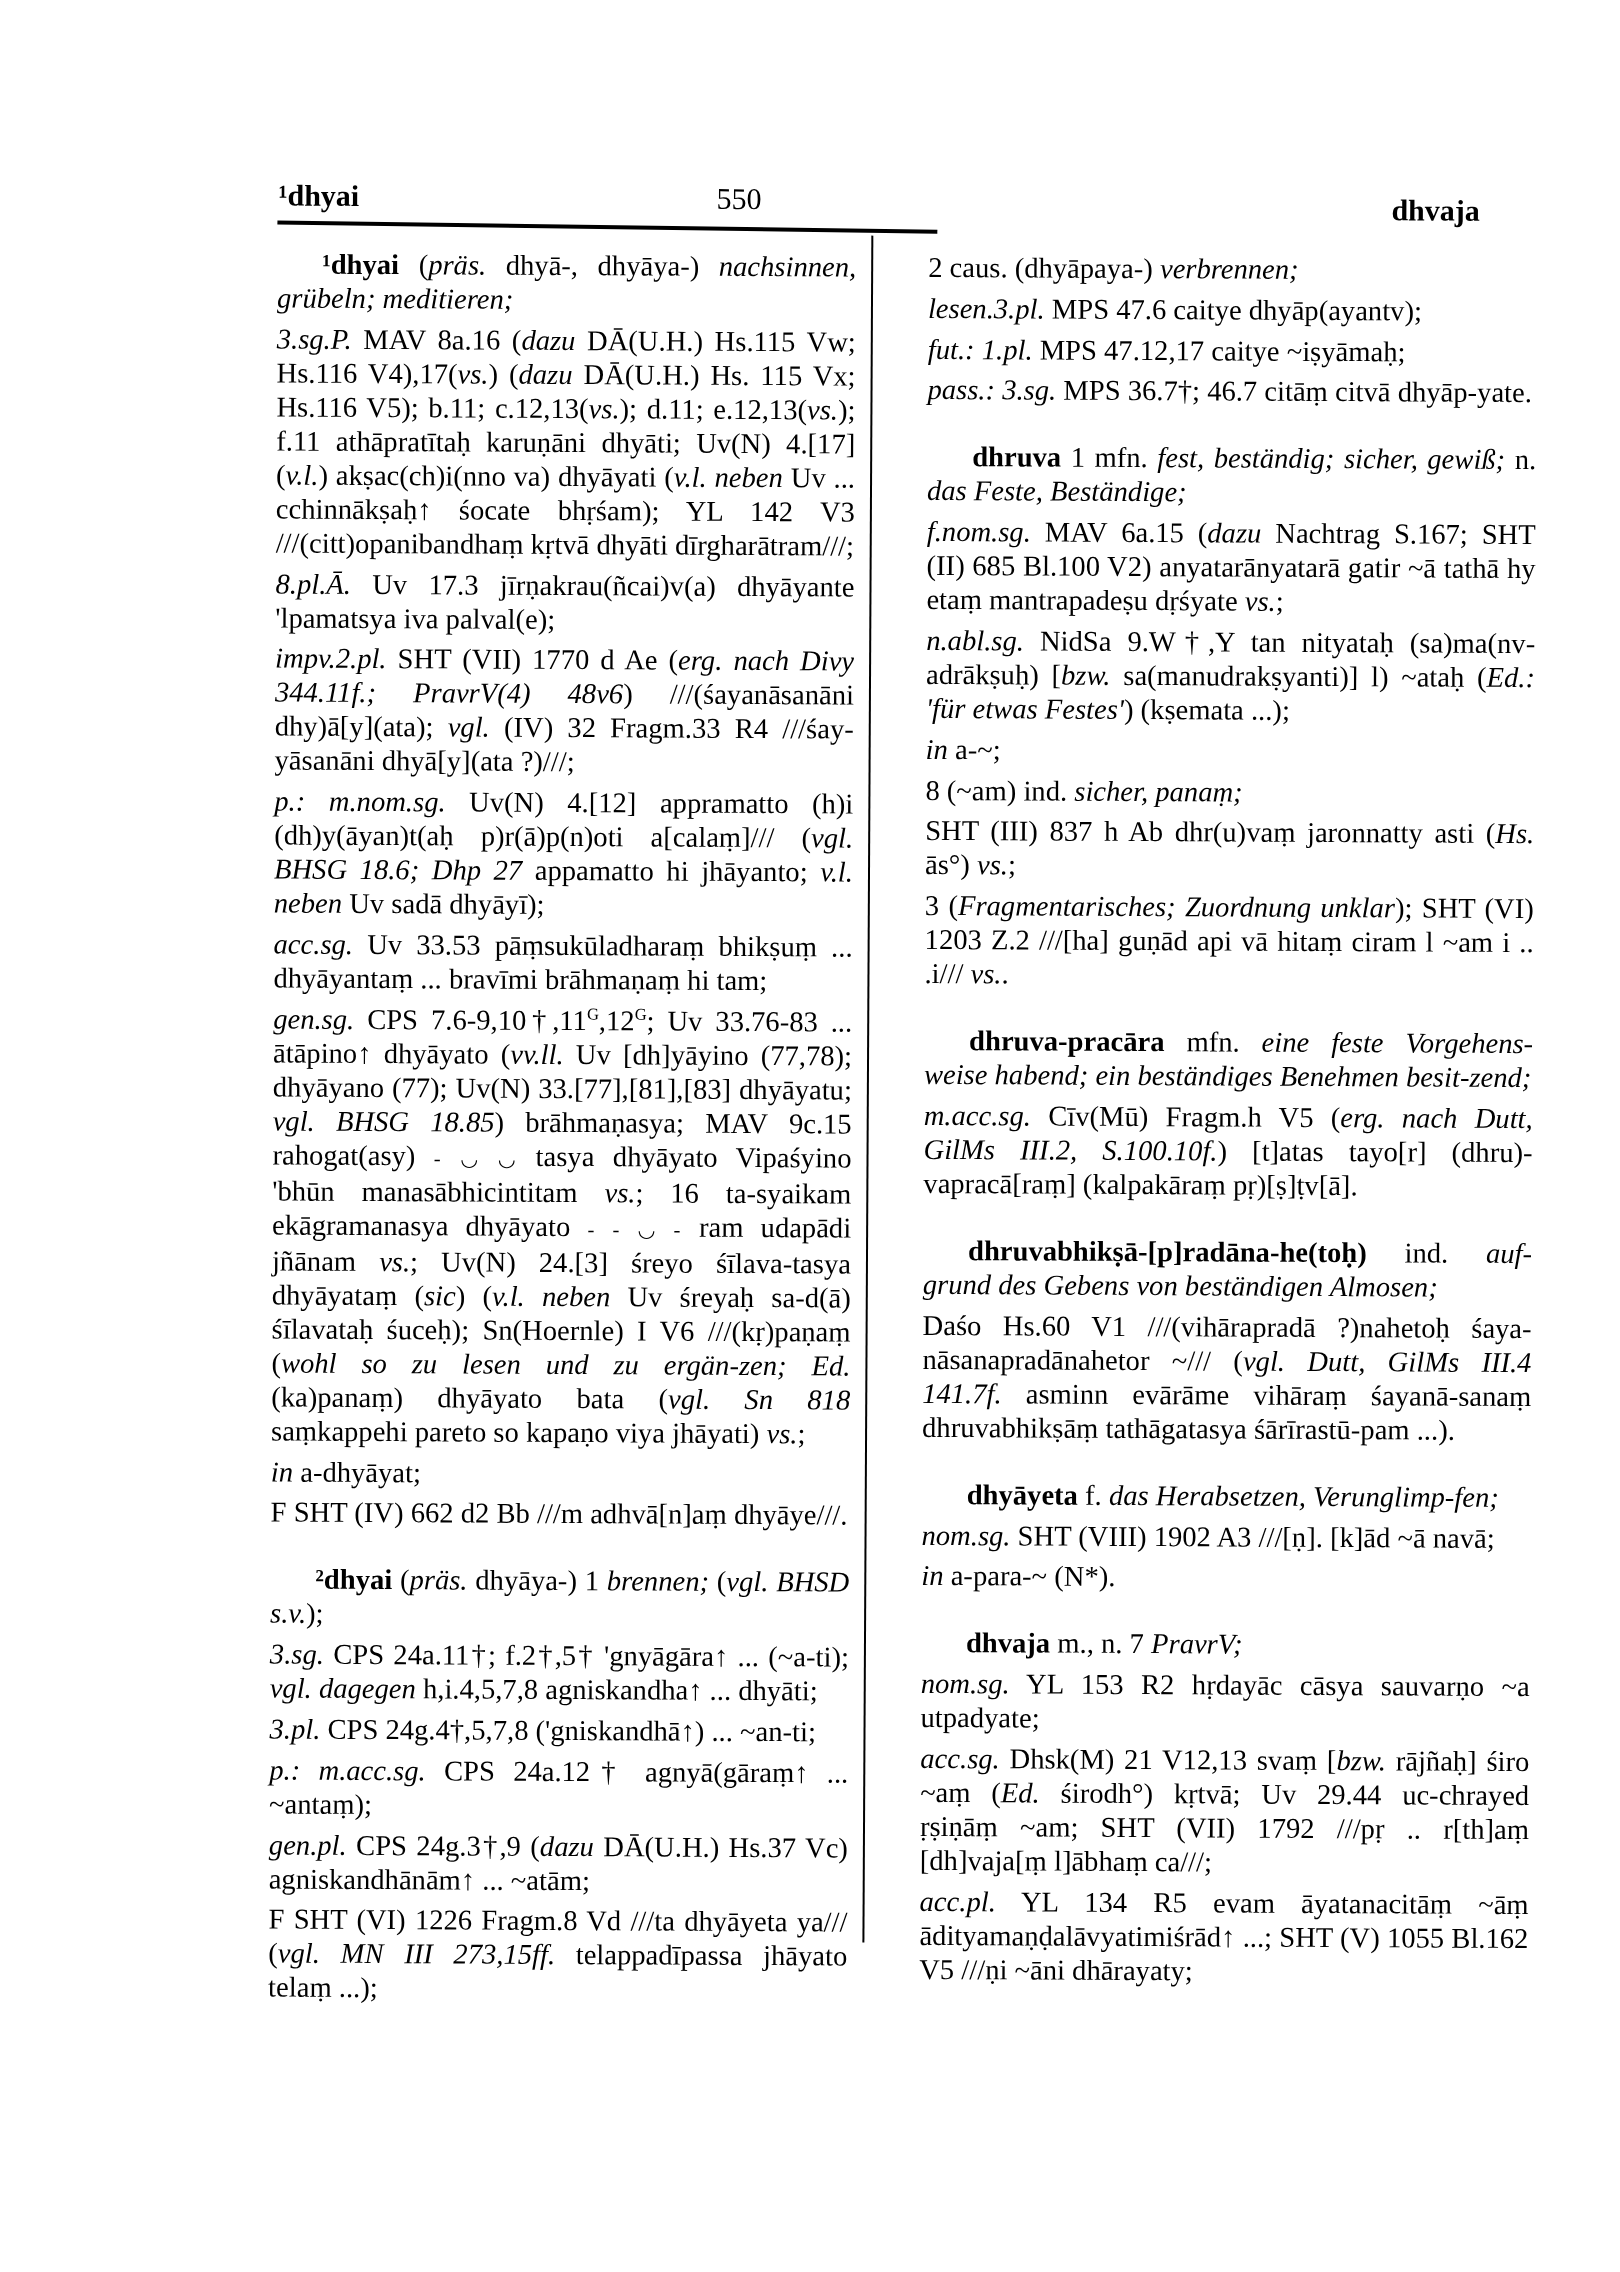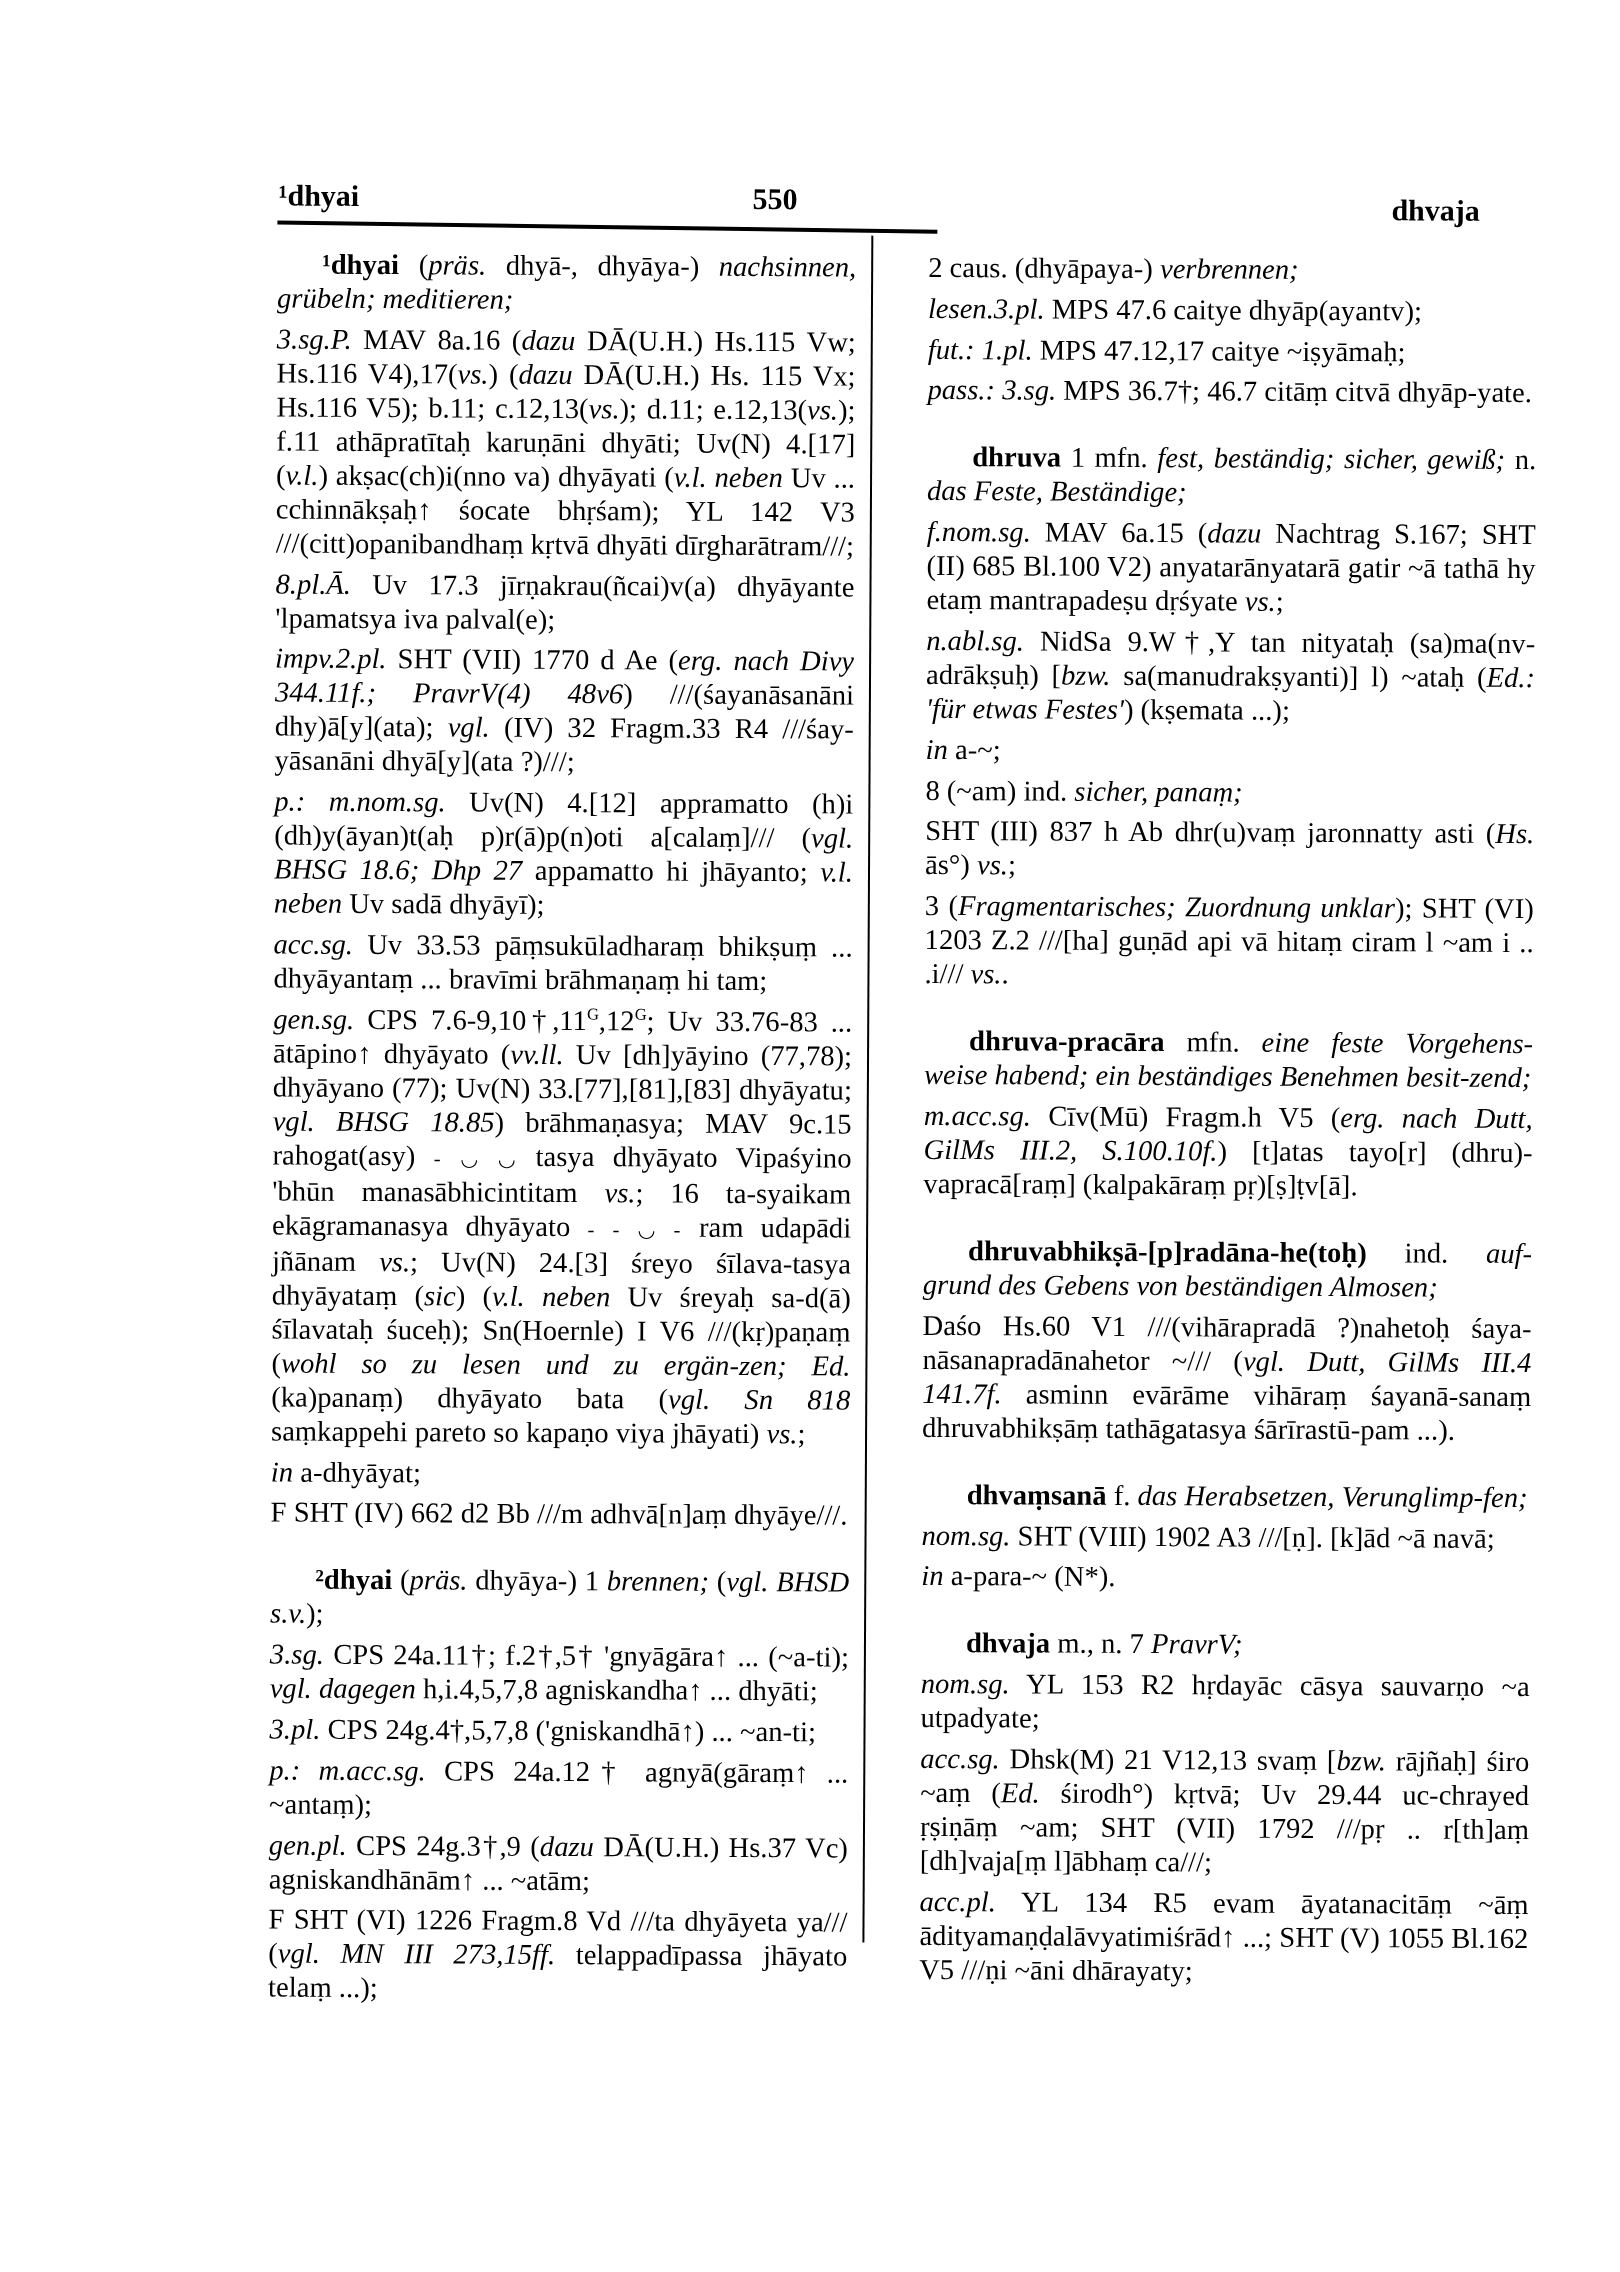--- a/index.html
+++ b/index.html
@@ -5,21 +5,21 @@
   html,body{margin:0;padding:0;}
   body{
     width:1620px;height:2273px;position:relative;background:#fff;
     font-family:"Liberation Serif","DejaVu Serif",serif;color:#000;
     overflow:hidden;
   }
   .scan{position:absolute;left:0;top:0;width:1620px;height:2273px;
     transform:rotate(0.3deg);transform-origin:752px 301px;}
   .hdr{position:absolute;font-size:30px;line-height:1;white-space:nowrap;}
   .hdr-left{left:278px;top:183px;font-weight:bold;}
-  .hdr-num{left:752px;top:184px;font-weight:bold;}
+  .hdr-num{left:716px;top:184px;}
   .hdr-right{left:1391px;top:192px;font-weight:bold;}
   .rule{position:absolute;left:277px;top:223px;width:660px;height:3.8px;background:#000;
     transform:rotate(0.5deg);transform-origin:left center;}
   .divider{position:absolute;left:871px;top:235px;width:2.3px;height:1707px;background:#000;}
   .col{position:absolute;top:250px;font-size:28.6px;line-height:34px;text-align:justify;}
   .col-left{left:277px;width:579px;}
   .col-right{left:928px;width:609px;}
   .para{margin:0 0 6.8px 0;}
   .entry{text-indent:45px;margin-top:33px;}
   .col .para:first-child{margin-top:0;}
@@ -65,21 +65,21 @@
       <p class="para"><span class="i">f.nom.sg.</span><span> MAV 6a.15 (</span><span class="i">dazu</span><span> Nachtrag S.167; SHT (II) 685 Bl.100 V2) anyatarānyatarā gatir ~ā tathā hy etaṃ mantrapadeṣu dṛśyate </span><span class="i">vs.</span><span>;</span></p>
       <p class="para"><span class="i">n.abl.sg.</span><span> NidSa 9.W†,Y tan nityataḥ (sa)ma(nv-adrākṣuḥ) [</span><span class="i">bzw.</span><span> sa(manudrakṣyanti)] l) ~ataḥ (</span><span class="i">Ed.: 'für etwas Festes'</span><span>) (kṣemata ...);</span></p>
       <p class="para"><span class="i">in</span><span> a-~;</span></p>
       <p class="para"><span>8 (~am) ind. </span><span class="i">sicher, panaṃ;</span></p>
       <p class="para"><span>SHT (III) 837 h Ab dhr(u)vaṃ jaronnatty asti (</span><span class="i">Hs.</span><span> ās°) </span><span class="i">vs.</span><span>;</span></p>
       <p class="para"><span>3 (</span><span class="i">Fragmentarisches; Zuordnung unklar</span><span>); SHT (VI) 1203 Z.2 ///[ha] guṇād api vā hitaṃ ciram l ~am i .. .i/// </span><span class="i">vs.</span><span>.</span></p>
       <p class="para entry"><span class="b">dhruva-pracāra </span><span>mfn. </span><span class="i">eine feste Vorgehens-weise habend; ein beständiges Benehmen besit-zend;</span></p>
       <p class="para"><span class="i">m.acc.sg.</span><span> Cīv(Mū) Fragm.h V5 (</span><span class="i">erg. nach Dutt, GilMs III.2, S.100.10f.</span><span>) [t]atas tayo[r] (dhru)-vapracā[raṃ] (kalpakāraṃ pṛ)[ṣ]ṭv[ā].</span></p>
       <p class="para entry"><span class="b">dhruvabhikṣā-[p]radāna-he(toḥ)</span><span> ind. </span><span class="i">auf-grund des Gebens von beständigen Almosen;</span></p>
       <p class="para"><span>Daśo Hs.60 V1 ///(vihārapradā ?)nahetoḥ śaya-nāsanapradānahetor ~/// (</span><span class="i">vgl. Dutt, GilMs III.4 141.7f.</span><span> asminn evārāme vihāraṃ śayanā-sanaṃ dhruvabhikṣāṃ tathāgatasya śārīrastū-pam ...).</span></p>
-      <p class="para entry"><span class="b">dhvaṃsanā </span><span>f. </span><span class="i">das Herabsetzen, Verunglimp-fen;</span></p>
+      <p class="para entry"><span class="b">dhyāyeta </span><span>f. </span><span class="i">das Herabsetzen, Verunglimp-fen;</span></p>
       <p class="para"><span class="i">nom.sg.</span><span> SHT (VIII) 1902 A3 ///[ṇ]. [k]ād ~ā navā;</span></p>
       <p class="para"><span class="i">in</span><span> a-para-~ (N*).</span></p>
       <p class="para entry"><span class="b">dhvaja </span><span>m., n. 7 </span><span class="i">PravrV;</span></p>
       <p class="para"><span class="i">nom.sg.</span><span> YL 153 R2 hṛdayāc cāsya sauvarṇo ~a utpadyate;</span></p>
       <p class="para"><span class="i">acc.sg.</span><span> Dhsk(M) 21 V12,13 svaṃ [</span><span class="i">bzw.</span><span> rājñaḥ] śiro ~aṃ (</span><span class="i">Ed.</span><span> śirodh°) kṛtvā; Uv 29.44 uc-chrayed ṛṣiṇāṃ ~am; SHT (VII) 1792 ///pṛ .. r[th]aṃ [dh]vaja[ṃ l]ābhaṃ ca///;</span></p>
       <p class="para"><span class="i">acc.pl.</span><span> YL 134 R5 evam āyatanacitāṃ ~āṃ ādityamaṇḍalāvyatimiśrād↑ ...; SHT (V) 1055 Bl.162 V5 ///ṇi ~āni dhārayaty;</span></p>
     </div>
 </div>
 
 

